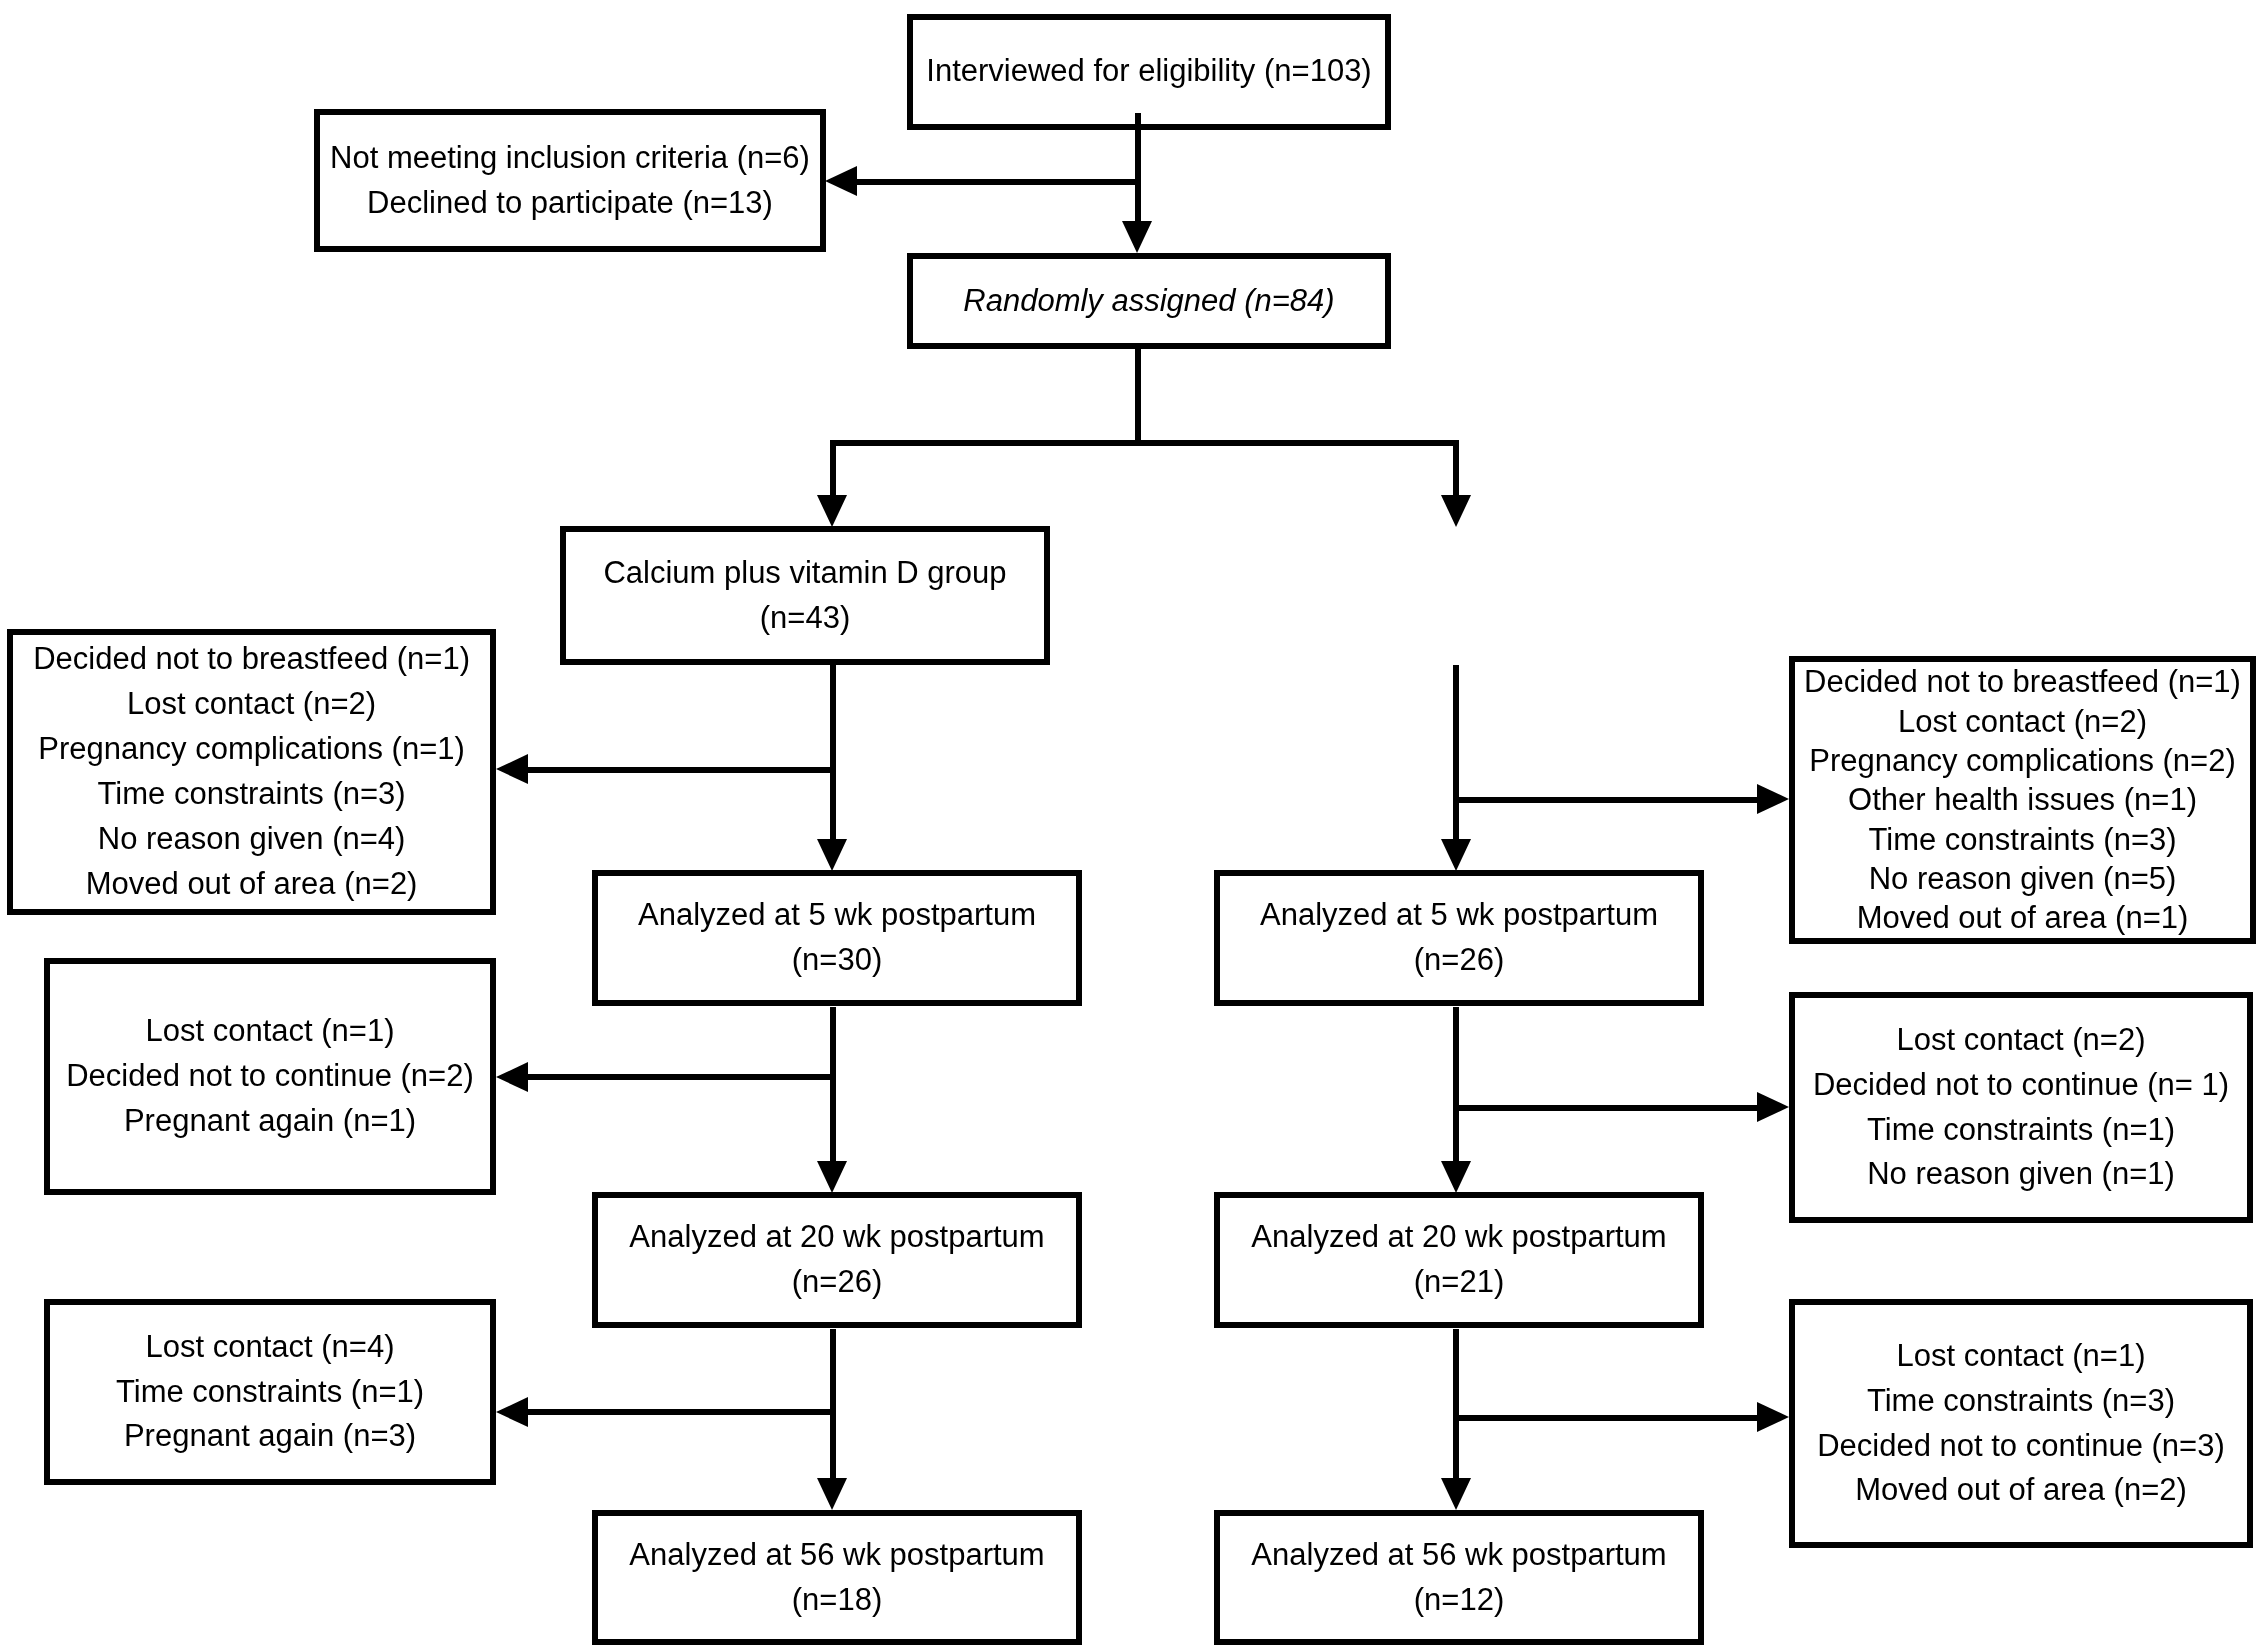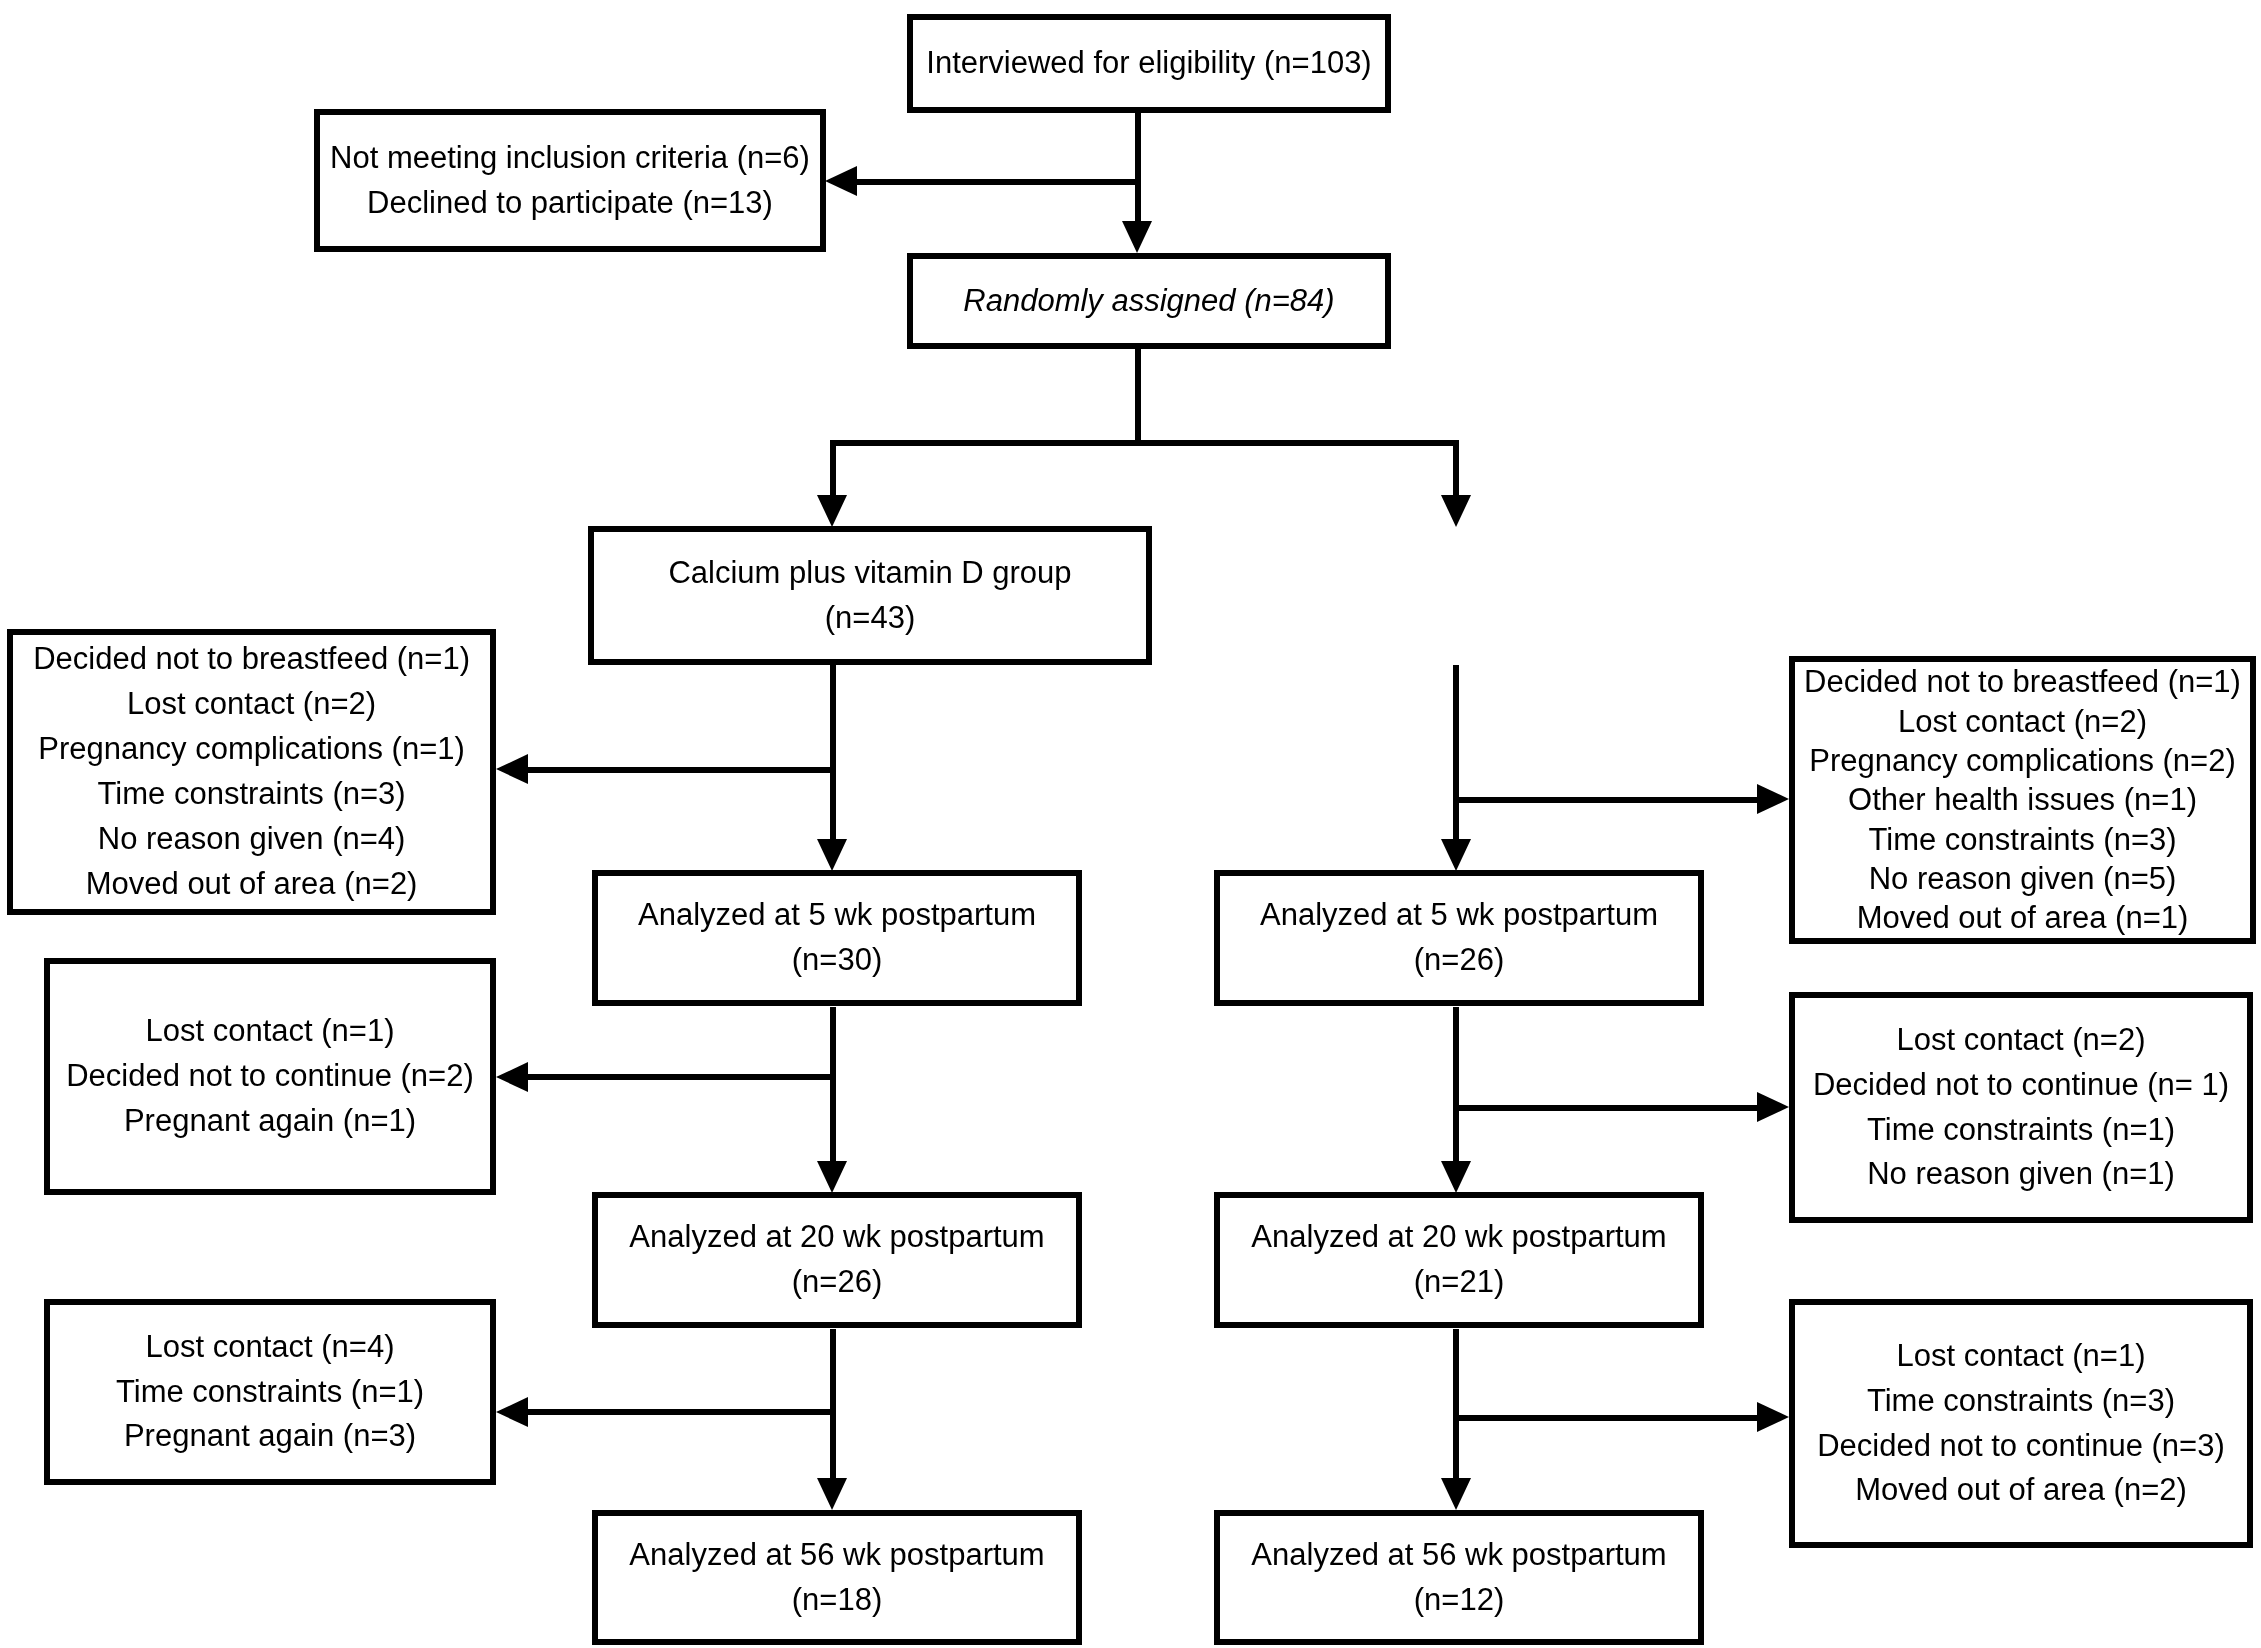--- a/index.html
+++ b/index.html
@@ -51,28 +51,28 @@
     border-top:15.4px solid transparent;
     border-bottom:15.4px solid transparent;
     border-left:32px solid #000000;
   }
 </style>
 </head>
 <body>
 
 <div id="canvas">
 
-  <div class="box" style="left:907px; top:13.7px; width:484px; height:99px;">Interviewed for eligibility (n=103)</div>
+  <div class="box" style="left:907px; top:13.7px; width:484px; height:116px;">Interviewed for eligibility (n=103)</div>
 
   <div class="box" style="left:314px; top:109px; width:512px; height:143px;">Not meeting inclusion criteria (n=6)
 Declined to participate (n=13)</div>
 
   <div class="box" style="left:907px; top:253px; width:484px; height:96px;font-style:italic;">Randomly assigned (n=84)</div>
 
-  <div class="box" style="left:588px; top:526px; width:564px; height:139px;">Calcium plus vitamin D group
+  <div class="box" style="left:560px; top:526px; width:490px; height:139px;">Calcium plus vitamin D group
 (n=43)</div>
 
 
   <div class="box" style="left:7.1px; top:629px; width:489px; height:286px;">Decided not to breastfeed (n=1)
 Lost contact (n=2)
 Pregnancy complications (n=1)
 Time constraints (n=3)
 No reason given (n=4)
 Moved out of area (n=2)</div>
 

